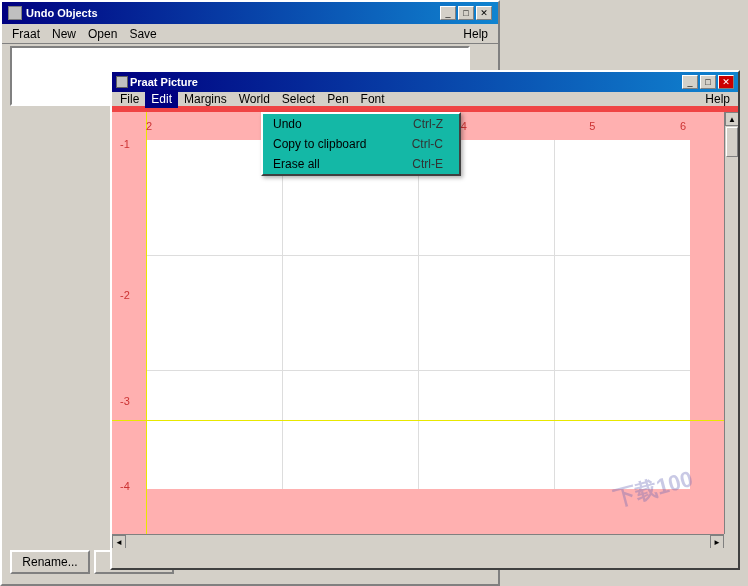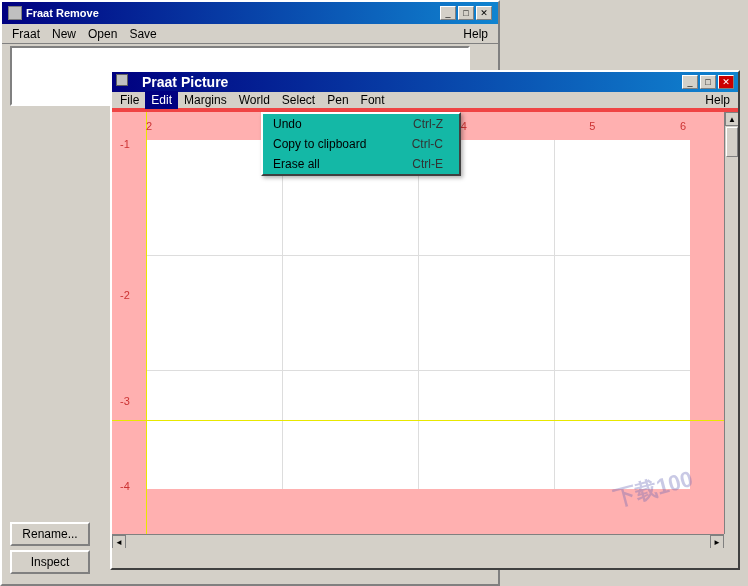--- a/index.html
+++ b/index.html
@@ -112,21 +112,21 @@
       border-right: 2px solid #ffffff;
       border-bottom: 2px solid #ffffff;
     }
 
     
     .bottom-buttons {
       position: absolute;
       bottom: 10px;
       left: 8px;
       display: flex;
-      flex-direction: column;
+      flex-direction: row;
       gap: 4px;
     }
 
     .win-button {
       width: 80px;
       height: 24px;
       background: #d4d0c8;
       border: 2px solid;
       border-top-color: #ffffff;
       border-left-color: #ffffff;
@@ -159,40 +159,40 @@
       background: linear-gradient(to right, #000080, #1084d0);
       color: white;
       padding: 2px 4px;
       display: flex;
       align-items: center;
       justify-content: space-between;
       height: 20px;
     }
 
     .picture-titlebar-title {
-      font-size: 14px;
+      font-size: 11px;
       font-weight: bold;
       display: flex;
-      align-items: flex-start;
-      gap: 14px;
+      align-items: flex-end;
+      gap: 2px;
     }
 
     .pic-titlebar-icon {
       width: 12px;
       height: 12px;
       background: #c0c0c0;
       border: 1px solid #606060;
     }
 
     .picture-menu-bar {
       background: #d4d0c8;
       display: flex;
       align-items: center;
       height: 20px;
-      border-bottom: 4px solid #ef4444;
+      border-bottom: 6px solid #ef4444;
       padding: 0 2px;
     }
 
     .pic-menu-item {
       padding: 1px 6px;
       cursor: pointer;
       font-size: 12px;
       height: 18px;
       display: flex;
       align-items: center;
@@ -391,21 +391,21 @@
       transform: rotate(-15deg);
     }
   </style>
 </head>
 <body>
 
 <div class="fraat-objects-window">
   <div class="window-titlebar">
     <div class="titlebar-left">
       <div class="titlebar-icon"></div>
-      <span>Fraat Remove</span>
+      <span>Undo Objects</span>
     </div>
     <div class="titlebar-controls">
       <div class="titlebar-btn">_</div>
       <div class="titlebar-btn">□</div>
       <div class="titlebar-btn">✕</div>
     </div>
   </div>
   <div class="menu-bar">
     <span class="menu-item">Fraat</span>
     <span class="menu-item">New</span>

